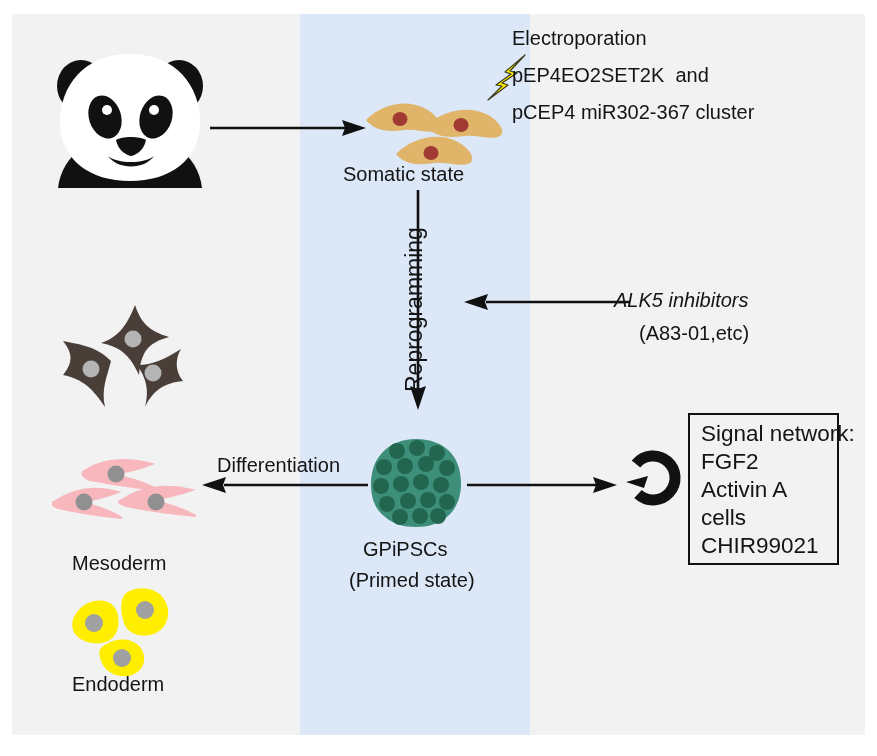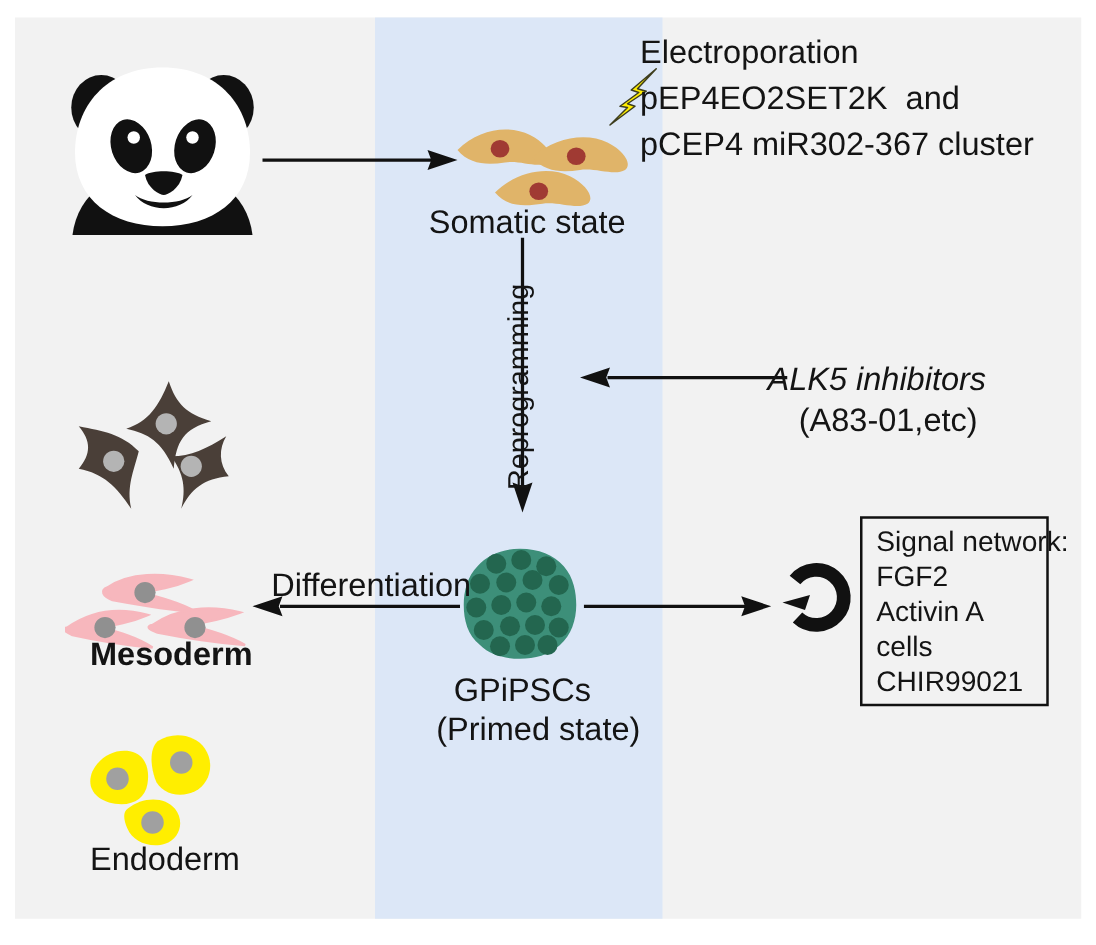--- a/index.html
+++ b/index.html
@@ -35,21 +35,21 @@
     background: #dce7f7;
   }
   .abs { position: absolute; }
   .lbl {
     position: absolute;
     color: #141414;
     font-family: "Liberation Sans", sans-serif;
     white-space: pre;
     line-height: 1.22;
   }
-  .t24 { font-size: 26px; }
+  .t24 { font-size: 20px; }
   .t23 { font-size: 23px; }
 
   
   #reprogramming-label {
     transform: rotate(-90deg);
     transform-origin: left top;
   }
 
   
   #signal-box {
@@ -242,21 +242,21 @@
         <path d="M70 50 C90 36, 116 34, 140 40 C124 46, 112 48, 98 50 C116 54, 130 58, 144 66 C120 64, 94 60, 74 56 C66 53, 65 51, 70 50 Z"></path>
       </g>
       <g fill="#909090">
         <circle cx="64" cy="24" r="8.5"></circle>
         <circle cx="32" cy="52" r="8.5"></circle>
         <circle cx="104" cy="52" r="8.5"></circle>
       </g>
     </svg>
   </div>
 
-  <div class="lbl t24" style="left:72px; top:508px;font-weight:bold;">Mesoderm</div>
+  <div class="lbl t24" style="left:72px; top:551px;">Mesoderm</div>
 
   <div class="abs" style="left:62px; top:585px;">
     <svg width="120" height="92" viewBox="0 0 120 92">
       <g fill="#ffee00">
         <path d="M12 32 C18 20, 30 14, 42 16 C54 18, 58 30, 56 42 C54 54, 44 60, 30 58 C16 56, 6 46, 12 32 Z"></path>
         <path d="M64 8 C76 0, 94 2, 102 14 C110 26, 106 42, 94 48 C82 54, 66 50, 62 38 C58 26, 58 14, 64 8 Z"></path>
         <path d="M40 62 C52 52, 70 52, 78 62 C86 72, 82 86, 70 90 C58 94, 44 88, 40 78 C37 71, 36 65, 40 62 Z"></path>
       </g>
       <g fill="#a0a0a0">
         <circle cx="32" cy="38" r="9"></circle>

